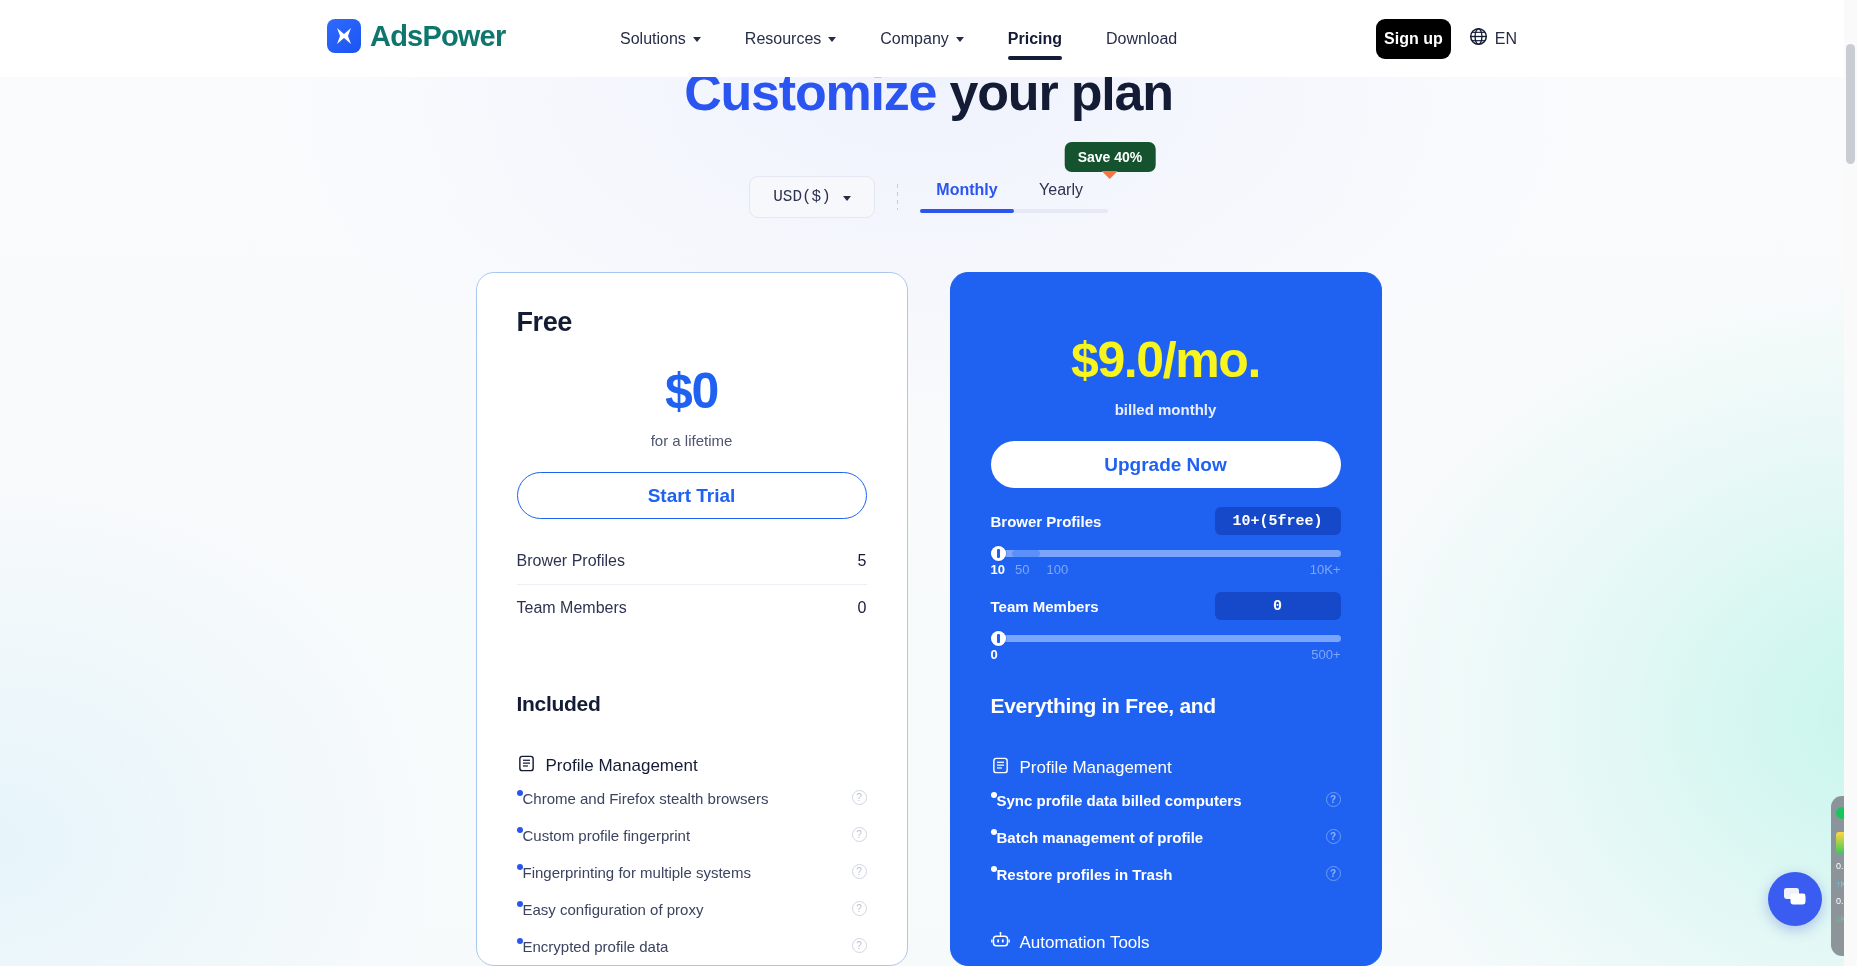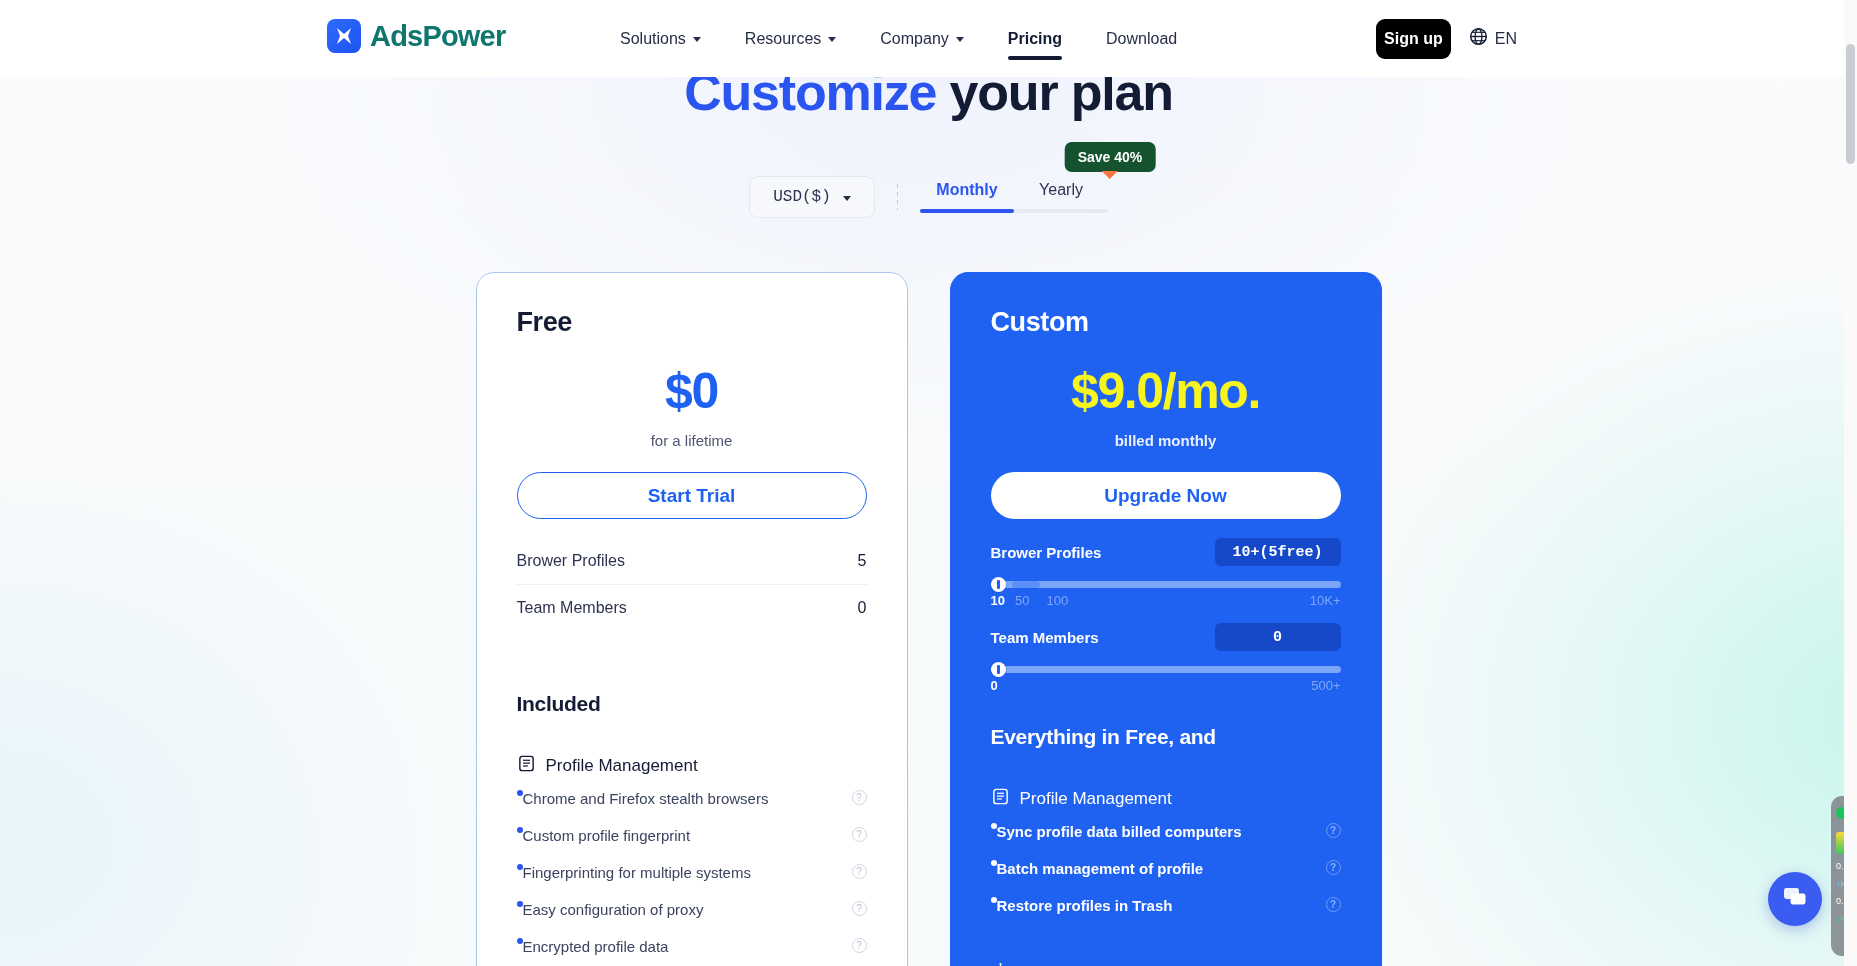--- a/index.html
+++ b/index.html
@@ -457,21 +457,20 @@
         <div class="feat">
           <span class="dot"></span>
           <span class="feat-text">Encrypted profile data</span>
           <span class="qmark">?</span>
         </div>
       </div>
 
     </div>
 
     <div class="card card-custom">
-      <div class="plan-name">Custom</div>
       <div class="price">$9.0/mo.</div>
       <div class="price-sub">billed monthly</div>
       <button class="cta cta-custom">Upgrade Now</button>
 
       <div class="slider-block">
         <div class="slider-head">
           <span class="slider-label">Brower Profiles</span>
           <span class="slider-value">10+(5free)</span>
         </div>
         <div class="slider-rail">

